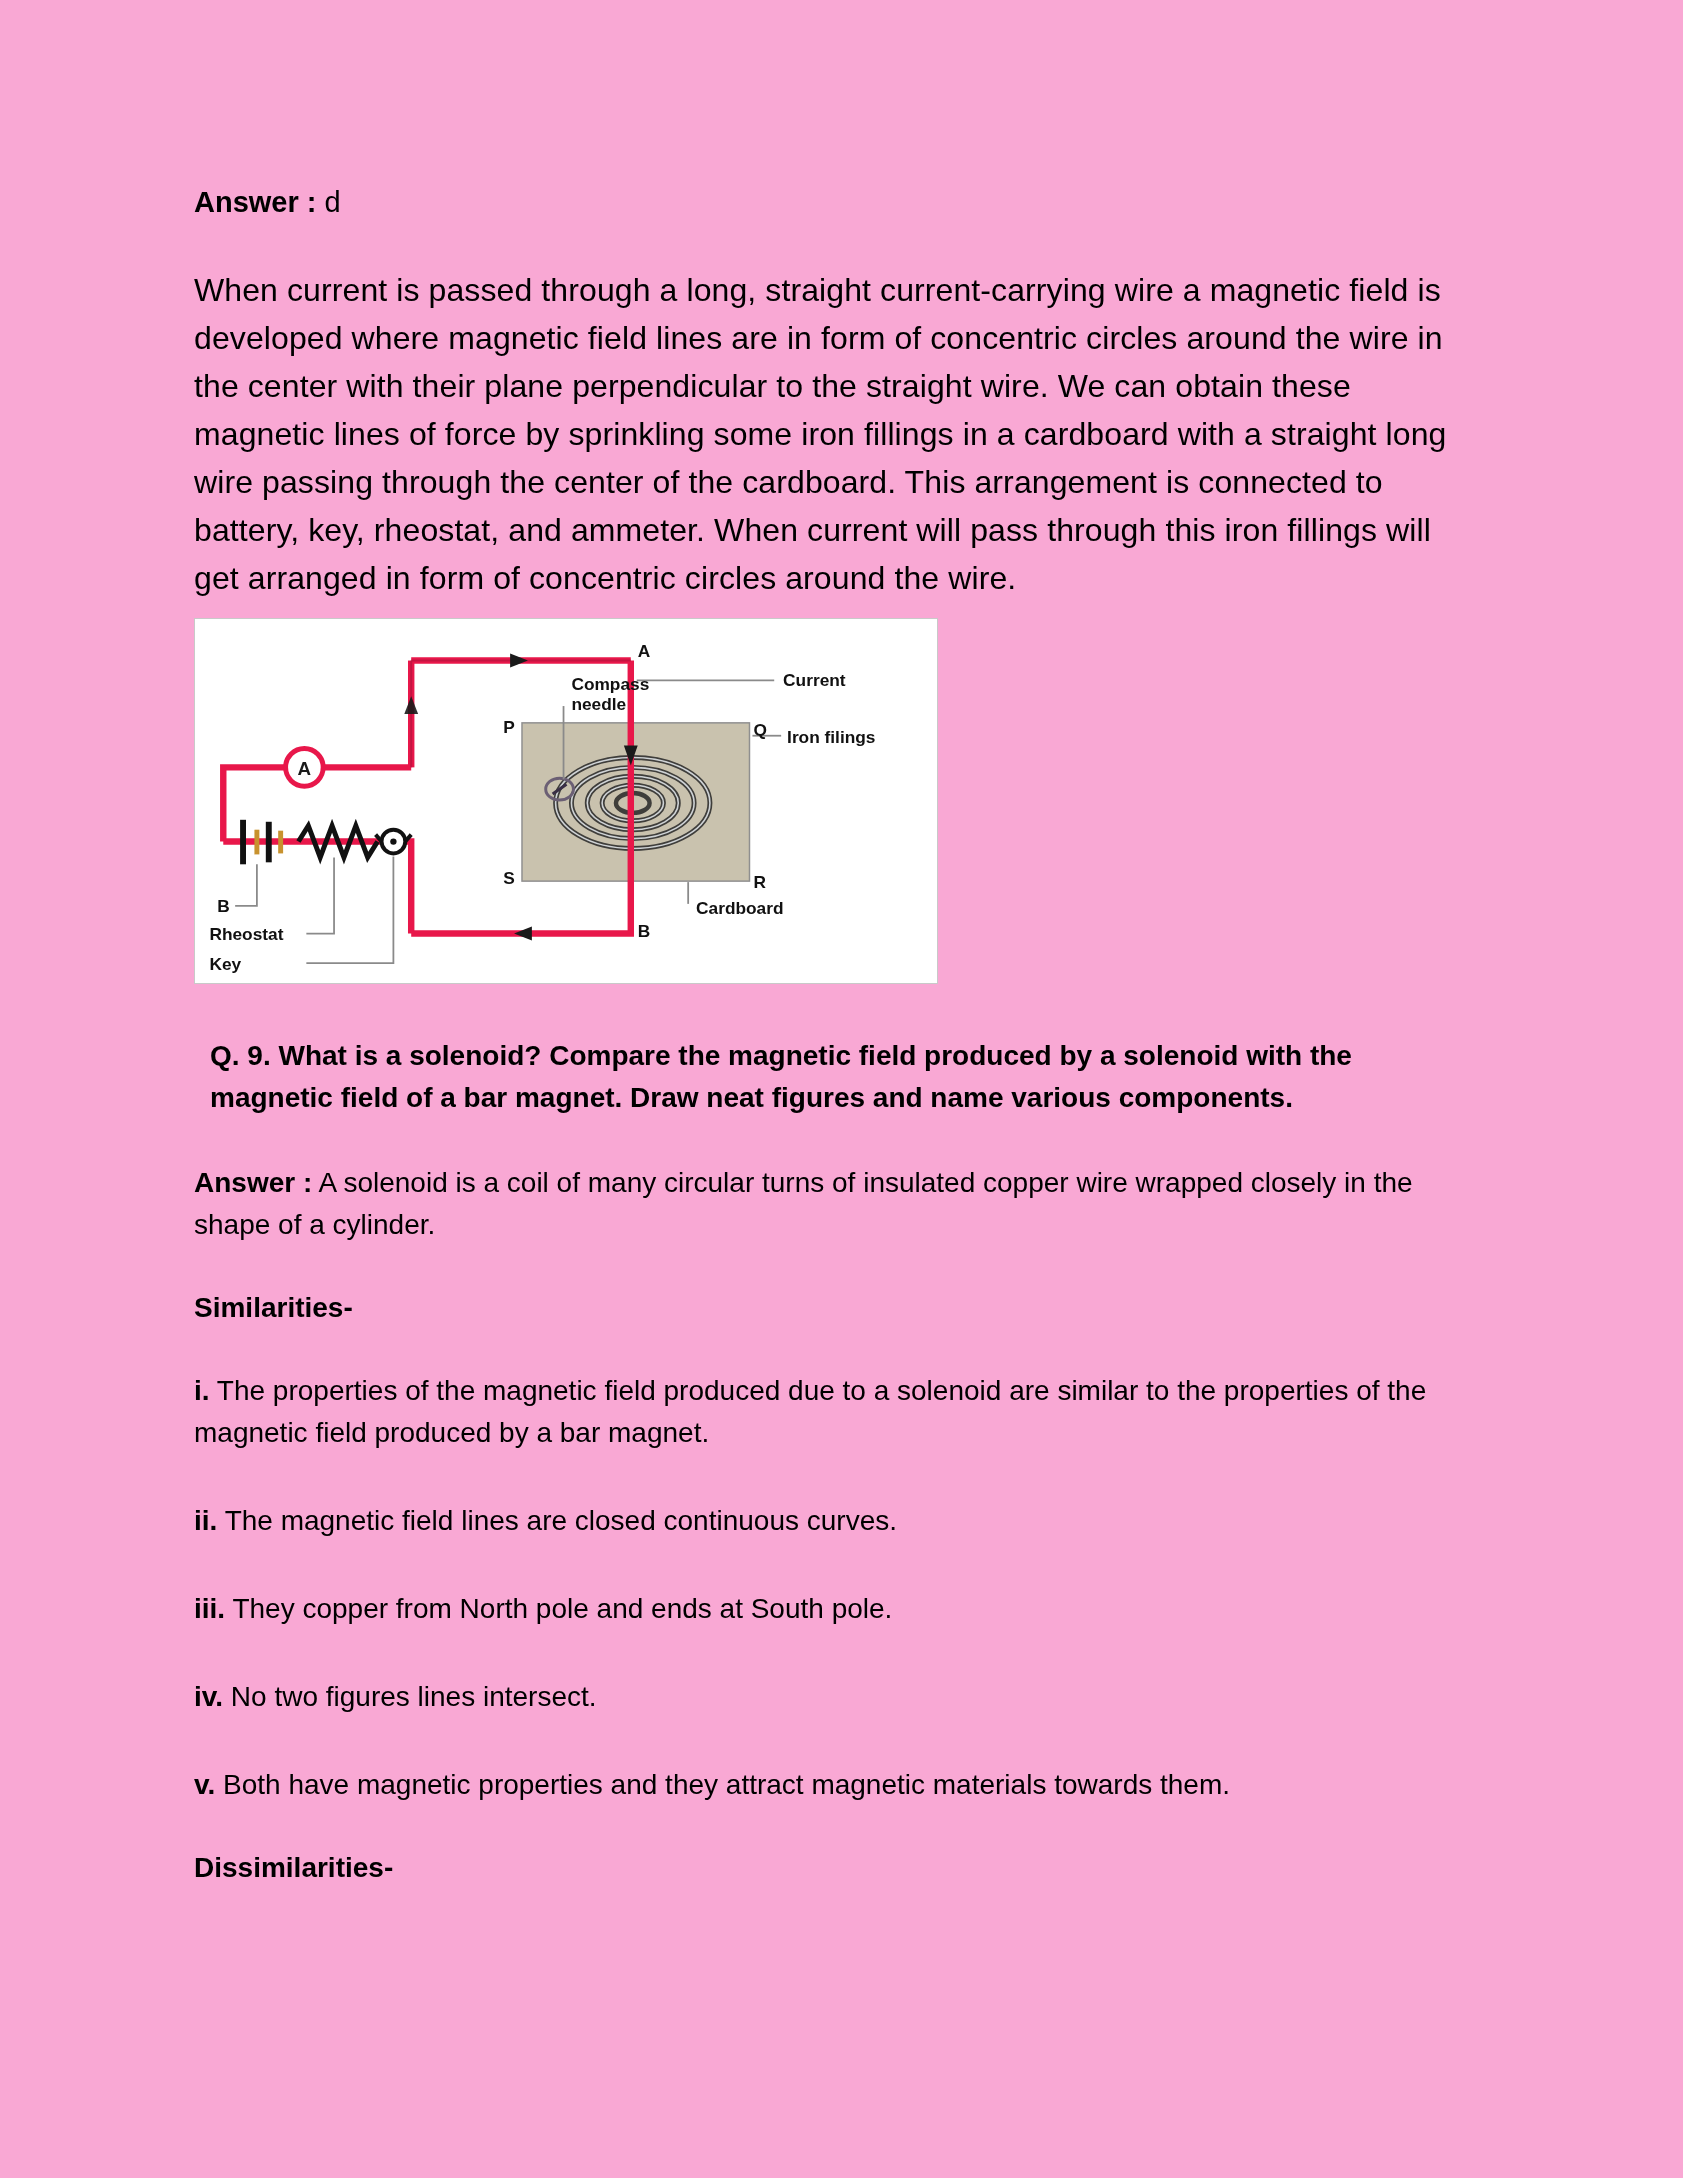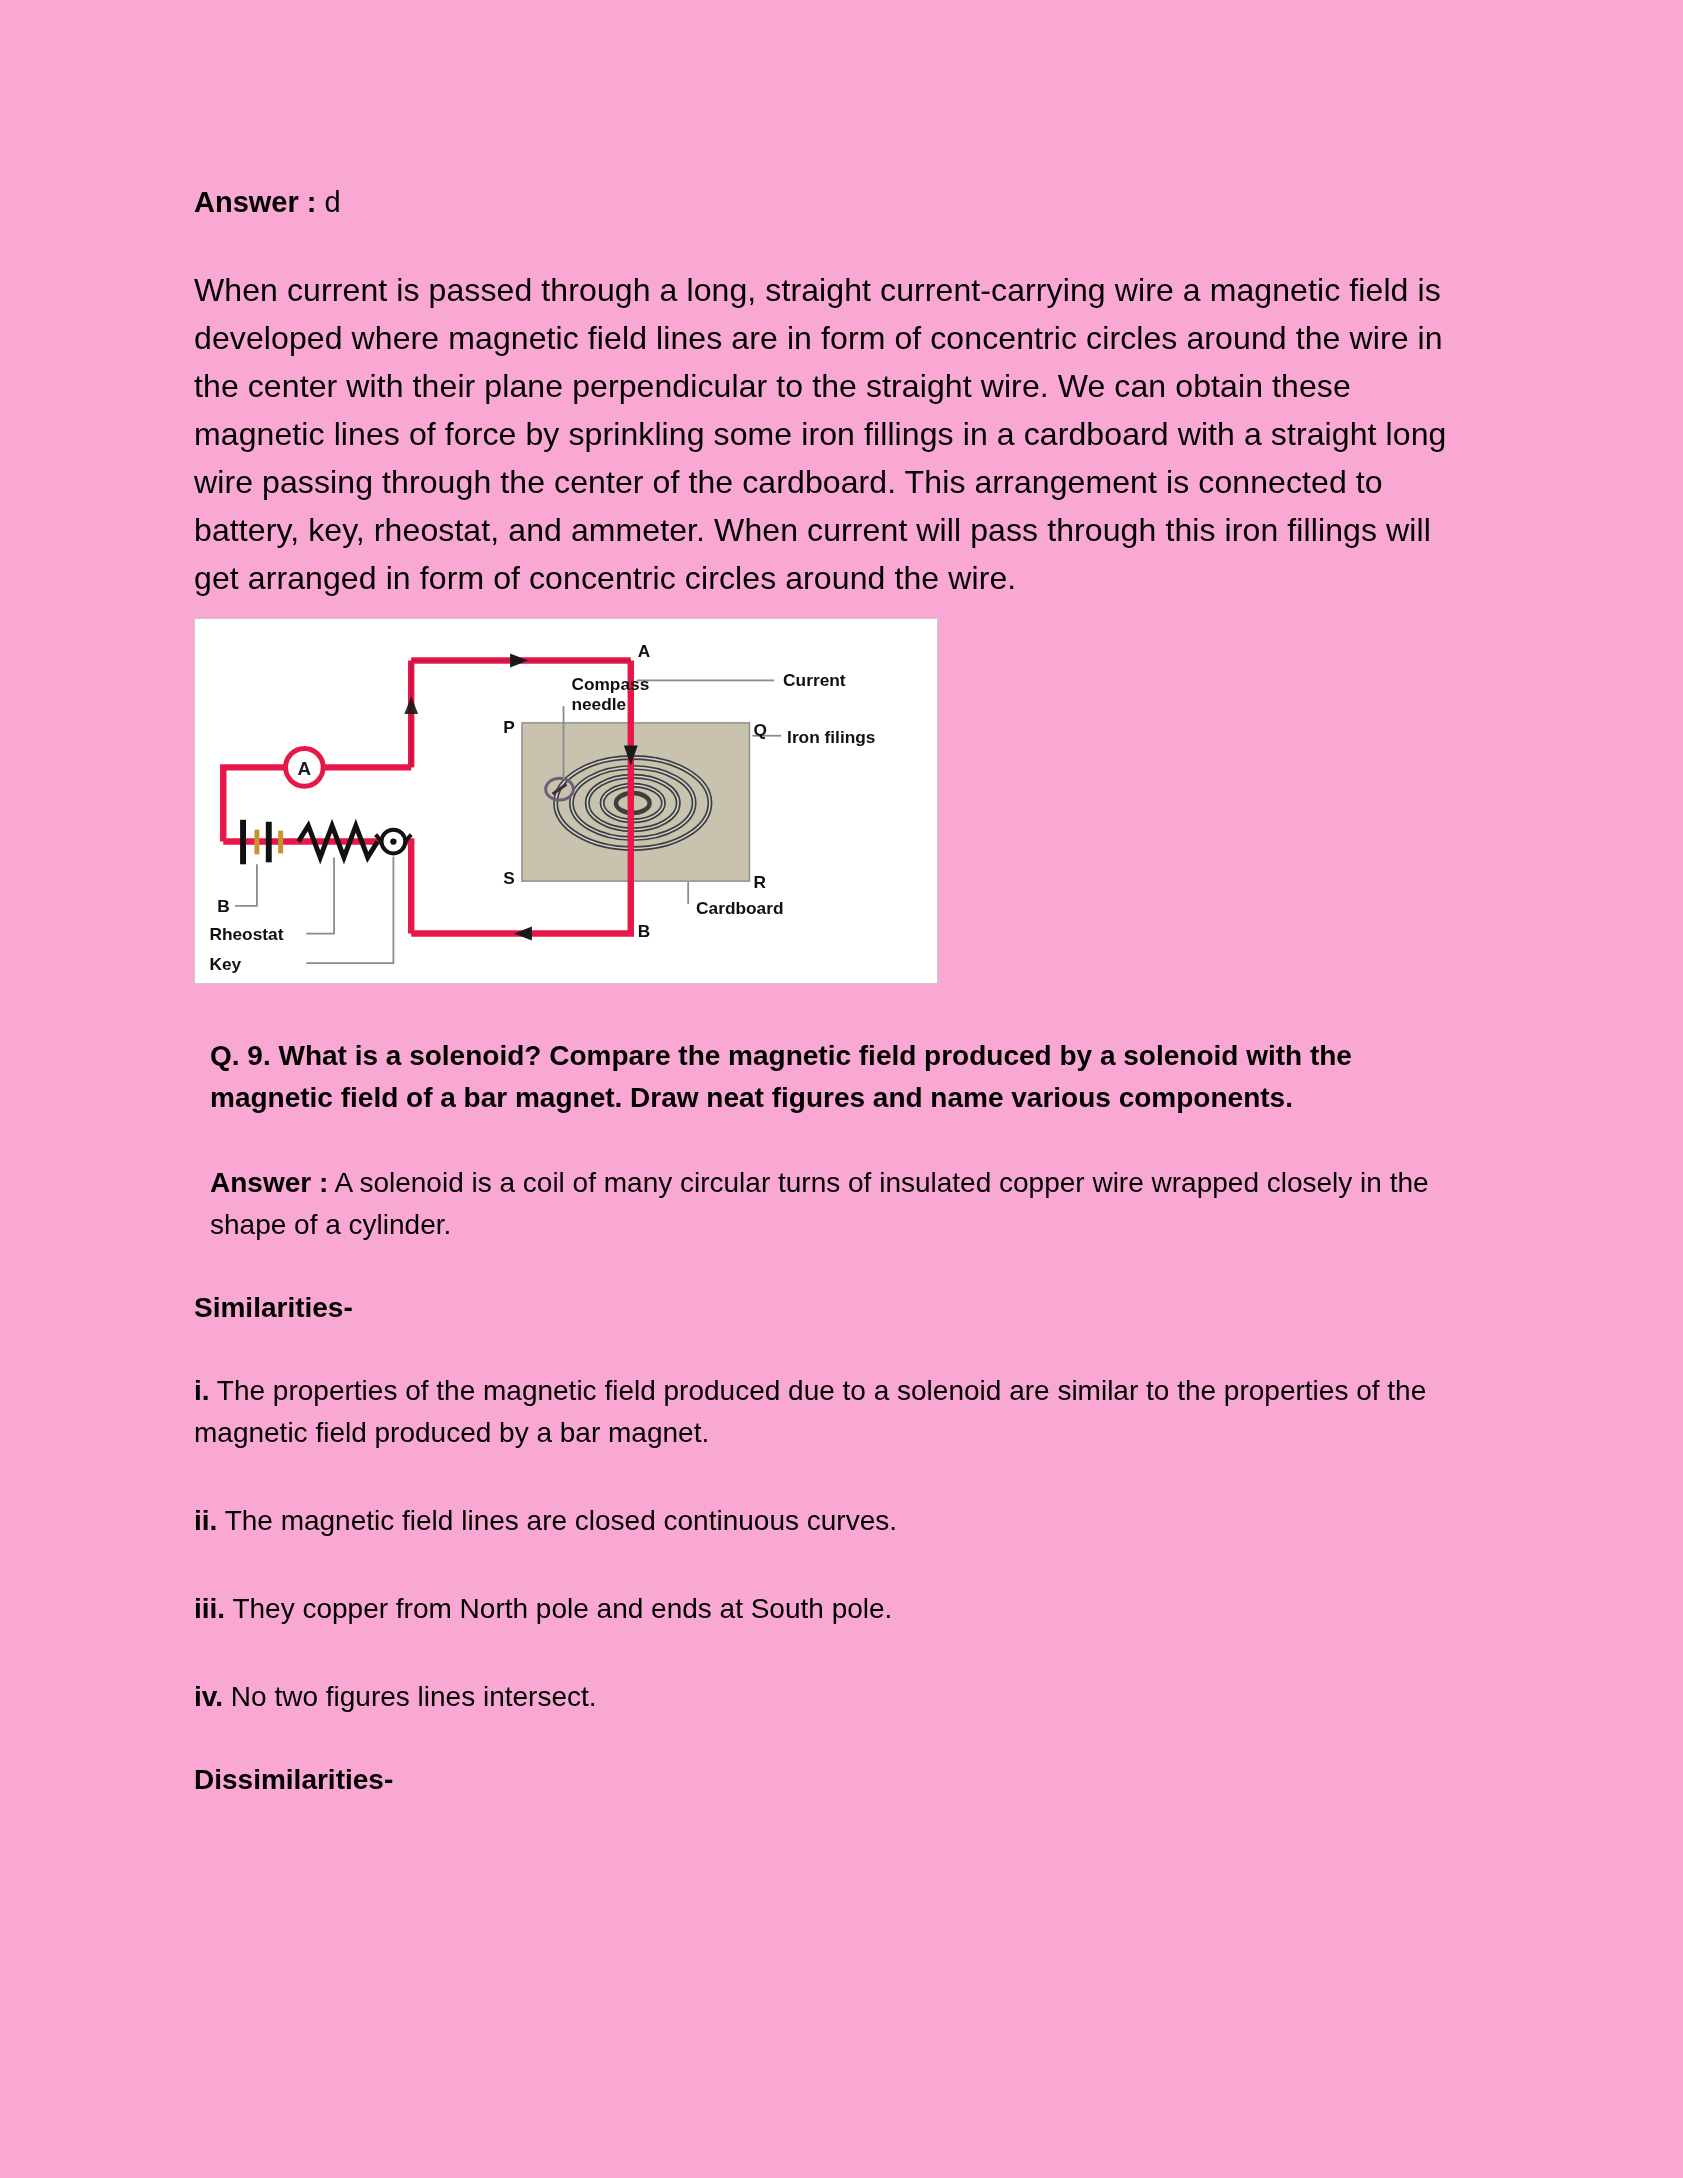--- a/index.html
+++ b/index.html
@@ -45,21 +45,21 @@
   }
   .q-head {
     font-size: 28px;
     font-weight: bold;
     line-height: 1.48;
     margin: 0 0 44px 16px;
   }
   .ans-para {
     font-size: 28px;
     line-height: 1.5;
-    margin: 0 0 46px 16px;
+    margin: 0 0 46px 0;
   }
   .ans-para .lbl { font-weight: bold; }
   .section-head {
     font-size: 28px;
     font-weight: bold;
     text-decoration: underline;
     text-underline-offset: 4px;
     margin: 0 0 46px 0;
     display: block;
   }
@@ -238,20 +238,24 @@
       <span>The magnetic field lines are closed continuous curves.</span>
     </p>
     <p class="list-item">
       <span class="marker">iii.</span>
       <span>They copper from North pole and ends at South pole.</span>
     </p>
     <p class="list-item">
       <span class="marker">iv.</span>
       <span>No two figures lines intersect.</span>
     </p>
+    <p class="list-item">
+      <span class="marker">v.</span>
+      <span>Both have magnetic properties and they attract magnetic materials towards them.</span>
+    </p>
 
     <div class="section-head">
       <span>Dissimilarities-</span>
     </div>
 
 
   </div>
 </div>
 
 

